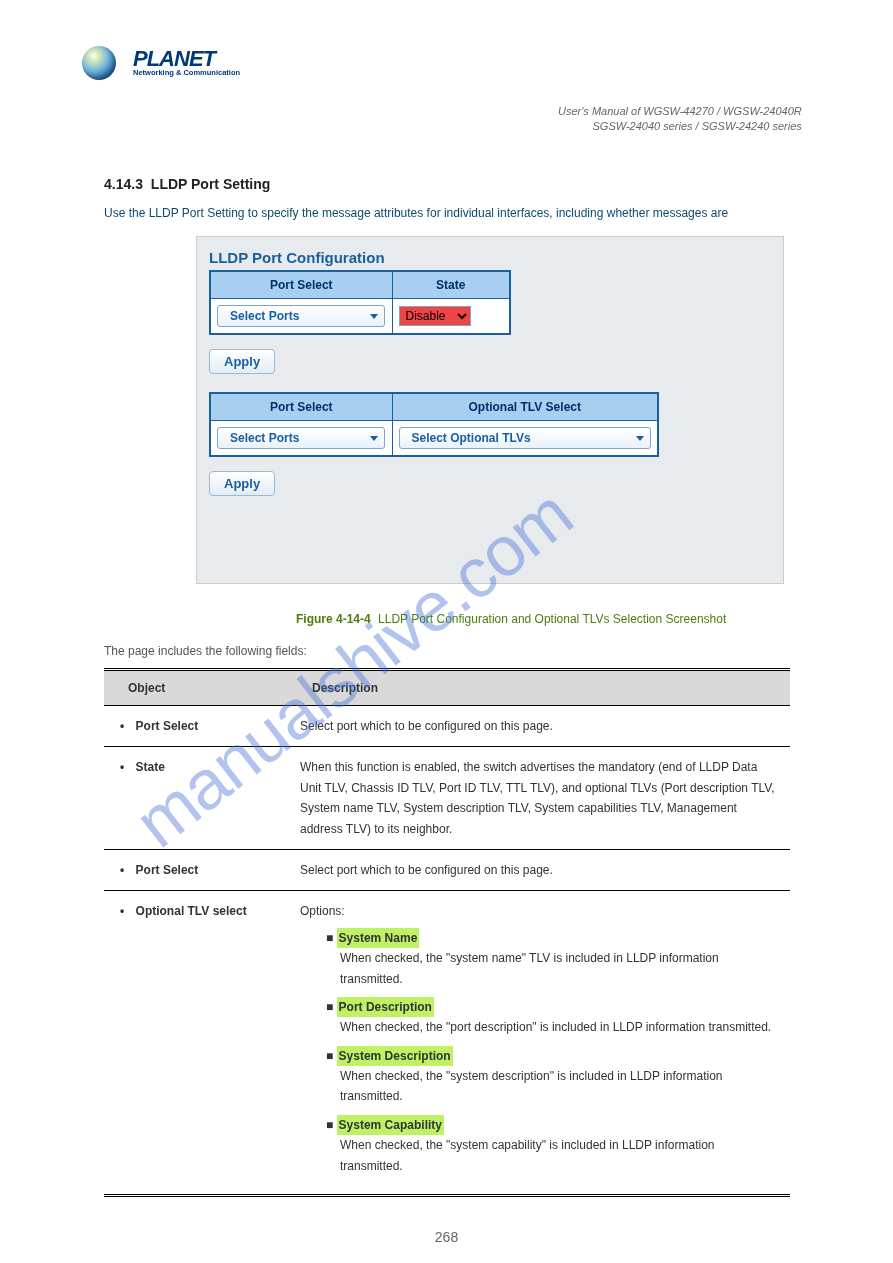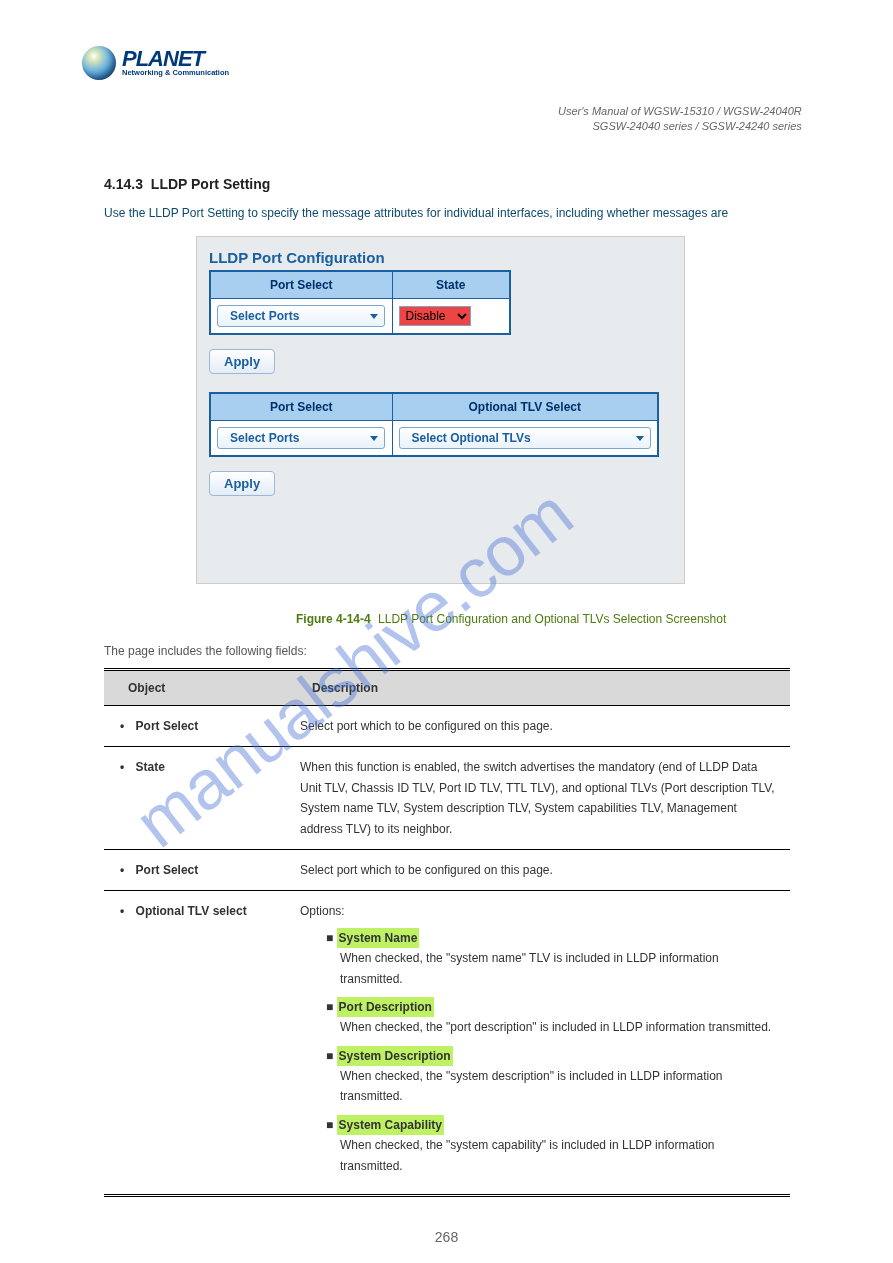--- a/index.html
+++ b/index.html
@@ -22,21 +22,21 @@
     align-items: center;
   }
   .logo-sphere {
     width: 34px;
     height: 34px;
     border-radius: 50%;
     background: radial-gradient(circle at 35% 30%, #fff 0%, #d9e8b8 15%, #6fb4e0 45%, #1a5fa0 80%);
     box-shadow: inset -3px -3px 5px rgba(0,0,0,0.3);
   }
   .logo-text {
-    margin-left: 6px;
+    margin-left: 17px;
   }
   .logo-name {
     font-size: 22px;
     font-weight: 900;
     font-style: italic;
     color: #003a7a;
     letter-spacing: -1px;
     line-height: 0.9;
   }
   .logo-tag {
@@ -72,21 +72,21 @@
     left: 104px;
     font-size: 12px;
     color: #0c4a6e;
   }
 
   
   .panel {
     position: absolute;
     top: 236px;
     left: 196px;
-    width: 489px;
+    width: 588px;
     height: 348px;
     background: #e8ebee;
     border: 1px solid #ccc;
     padding: 12px 12px 8px 12px;
   }
   .panel-title {
     color: #1a5fa0;
     font-size: 15px;
     font-weight: bold;
     margin-bottom: 4px;
@@ -235,21 +235,21 @@
 
 <div class="logo">
   <div class="logo-sphere"></div>
   <div class="logo-text">
     <div class="logo-name">PLANET</div>
     <div class="logo-tag">Networking &amp; Communication</div>
   </div>
 </div>
 
 <div class="header-block">
-  <div>User's Manual of WGSW-15310 / WGSW-24040R</div>
+  <div>User's Manual of WGSW-44270 / WGSW-24040R</div>
   <div>SGSW-24040 series / SGSW-24240 series</div>
 </div>
 
 <div class="section-title">
   <span>4.14.3</span>
   <span style="margin-left:4px;">LLDP Port Setting</span>
 </div>
 <div class="section-intro">
   <div>Use the LLDP Port Setting to specify the message attributes for individual interfaces, including whether messages are</div>
 </div>

